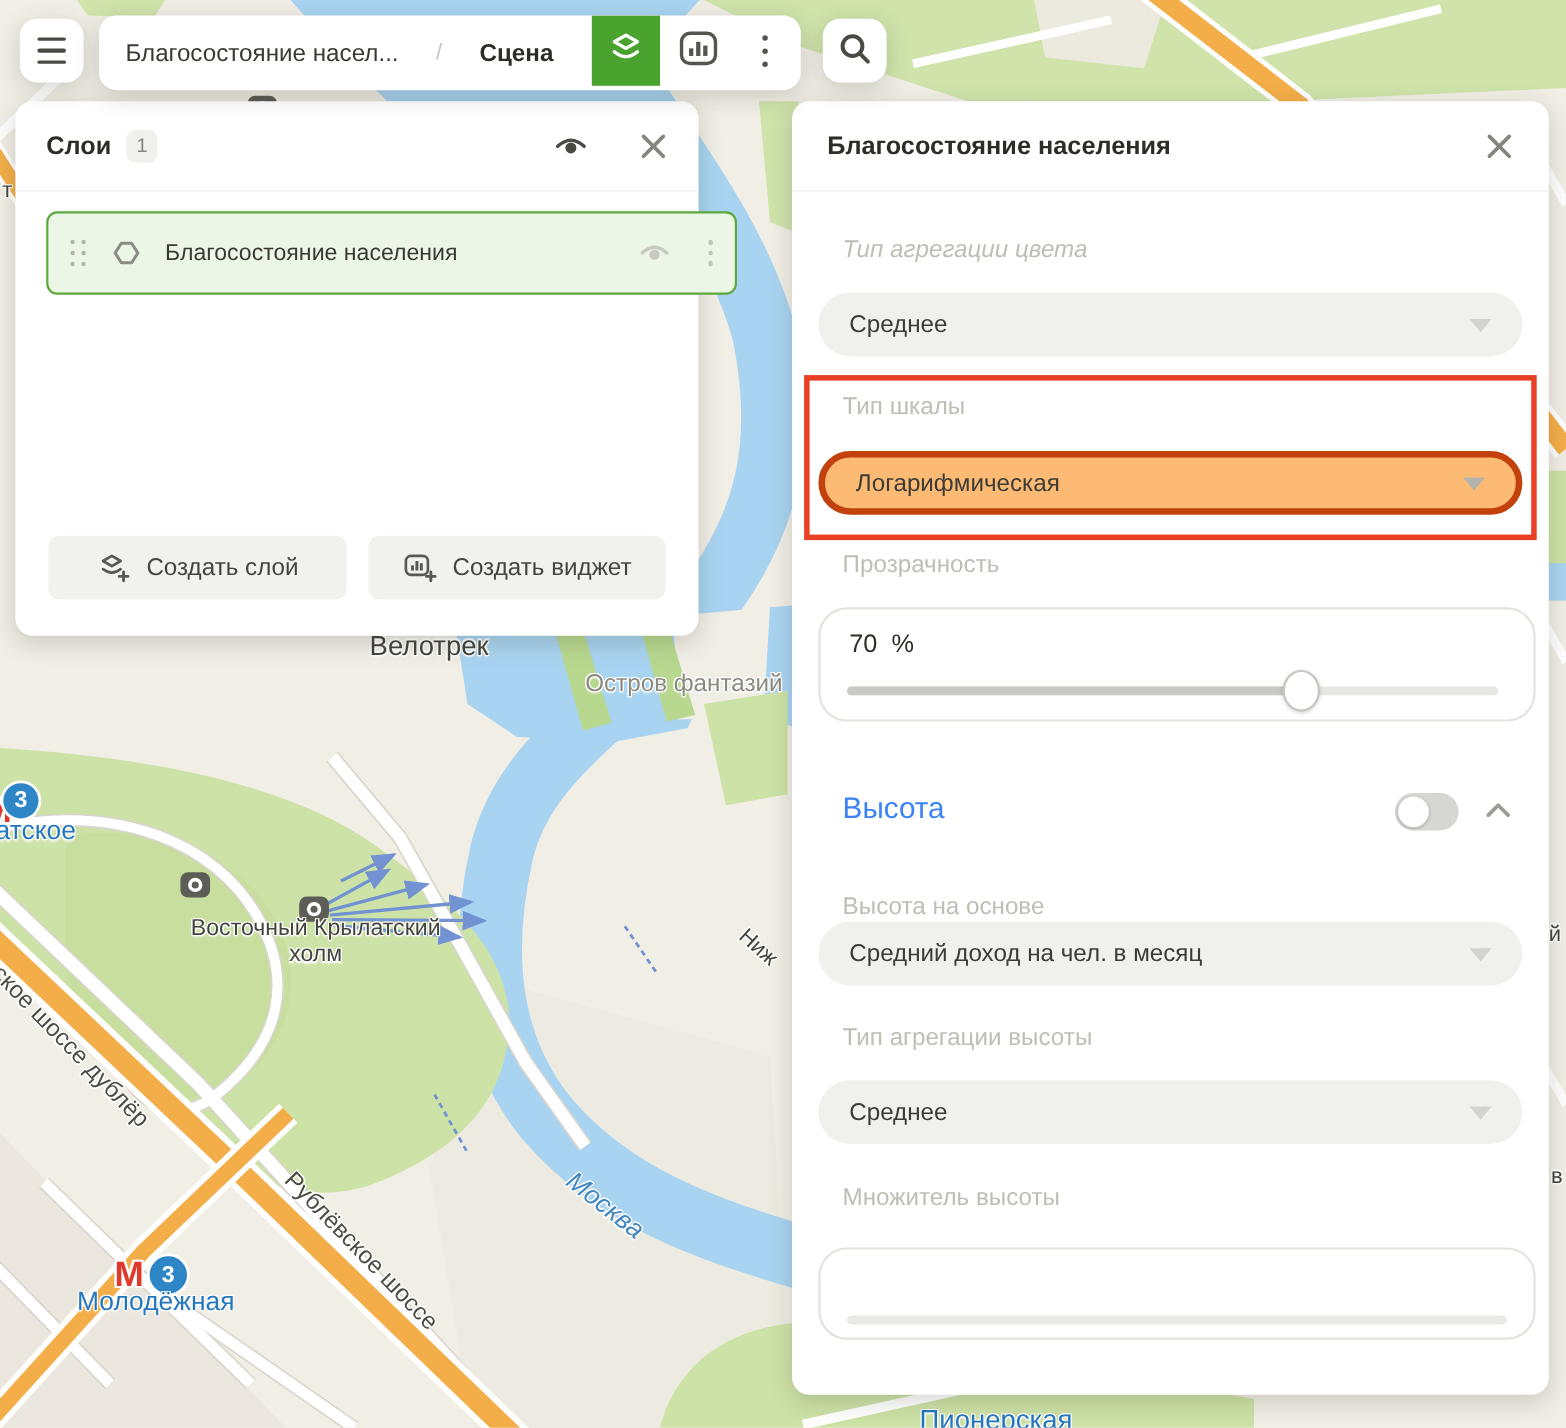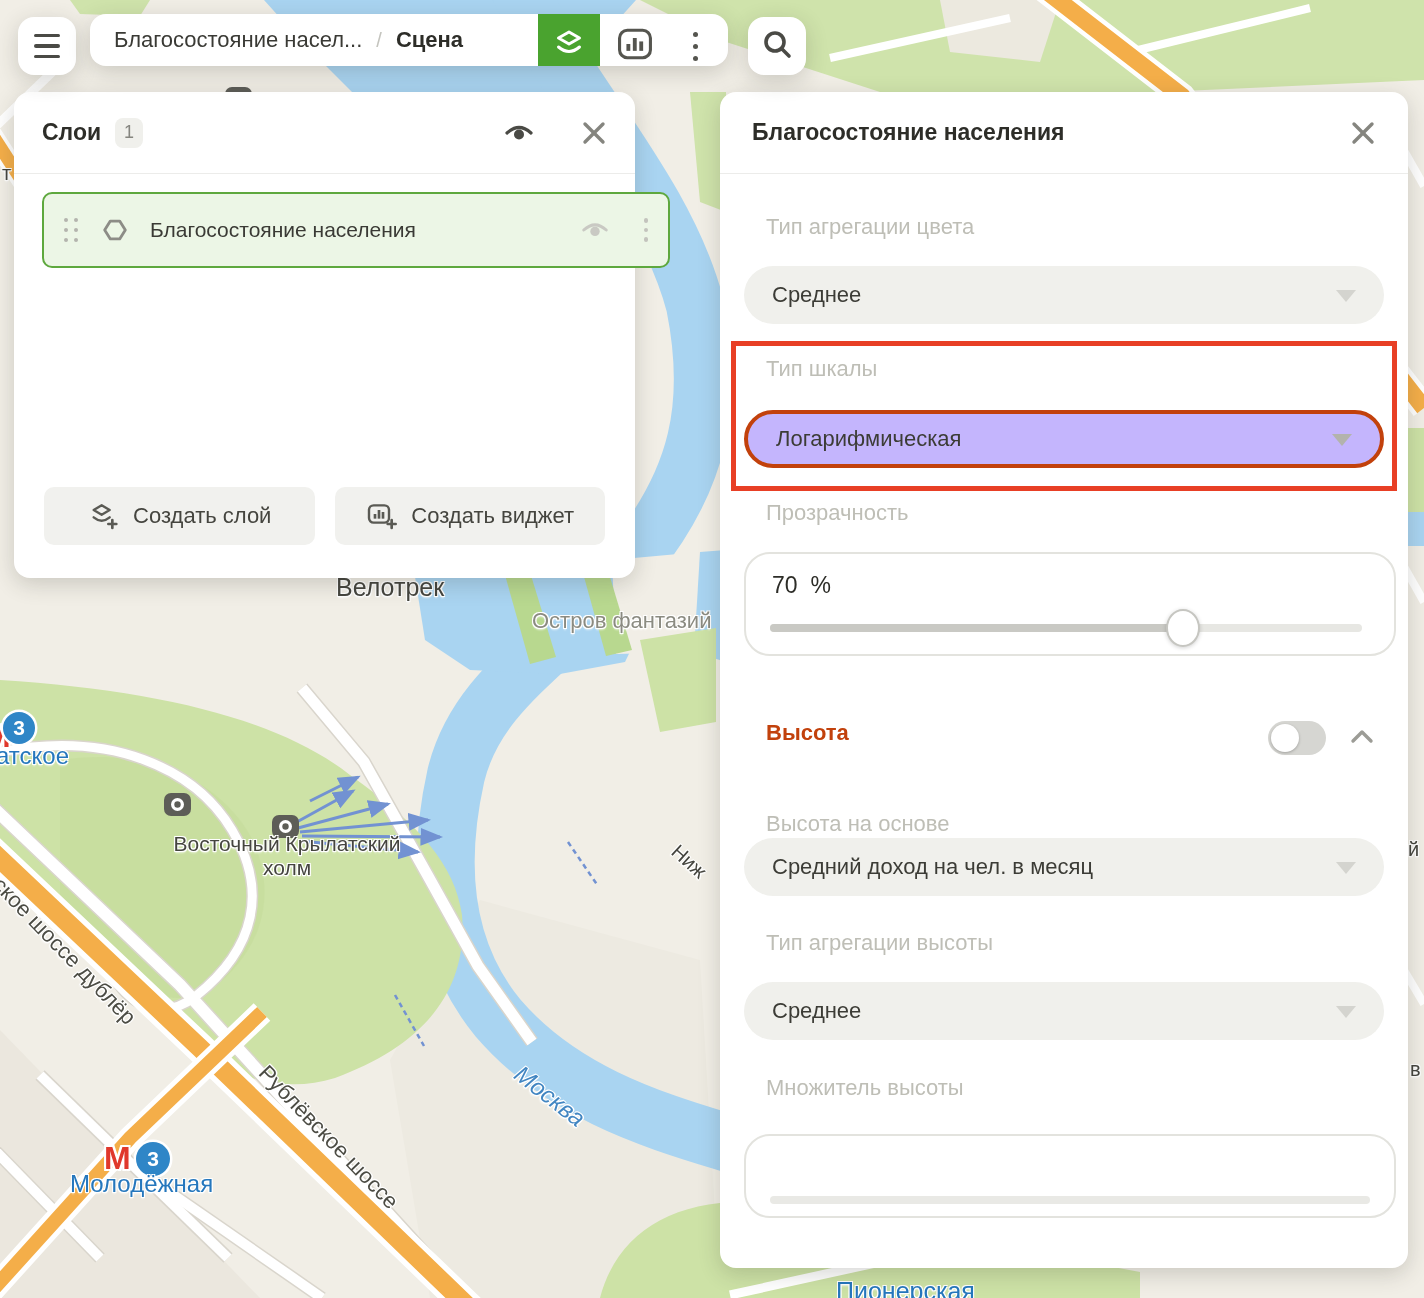--- a/index.html
+++ b/index.html
@@ -20,21 +20,21 @@
     align-items:center; justify-content:center; box-shadow:0 0 0 2.5px #fff; }
 
   
   .card { position:absolute; background:#fff; border-radius:16px;
     box-shadow:0 6px 22px rgba(50,50,40,.20); }
 
   
   #btn-menu { left:18px; top:17px; width:58px; height:58px; z-index:6;
     display:flex; align-items:center; justify-content:center; flex-direction:column; gap:7px; cursor:pointer; }
   #btn-menu i { display:block; width:26px; height:3.5px; border-radius:2px; background:#4a4a45; }
-  #bc-bar { left:90px; top:14px; width:638px; height:52px; z-index:6; display:flex; align-items:center; overflow:hidden; }
+  #bc-bar { left:90px; top:14px; width:638px; height:68px; z-index:6; display:flex; align-items:center; overflow:hidden;gap:20px; }
   #bc-bar .crumb { font-size:22px; color:#3a3a35; margin-left:24px; }
   #bc-bar .sep { font-size:20px; color:#c4c4be; margin:0 14px; }
   #bc-bar .scene { font-size:22px; font-weight:bold; color:#2d2d28; }
   #btn-layers-mode { position:absolute; left:448px; top:0; width:62px; height:64px;
     background:#4aa32f; display:flex; align-items:center; justify-content:center; cursor:pointer; }
   #btn-widgets-mode { position:absolute; left:514px; top:0; width:62px; height:64px;
     display:flex; align-items:center; justify-content:center; cursor:pointer; }
   #btn-more { position:absolute; left:580px; top:0; width:50px; height:64px;
     display:flex; align-items:center; justify-content:center; flex-direction:column; gap:7px; cursor:pointer; }
   #btn-more i { width:5px; height:5px; border-radius:50%; background:#55554f; }
@@ -60,35 +60,35 @@
   .gray-btn { flex:1; height:58px; background:#f1f1ee; border-radius:10px; border:none;
     display:flex; align-items:center; justify-content:center; gap:14px;
     font-family:"Liberation Sans",sans-serif; font-size:22px; color:#45453f; cursor:pointer; }
 
   
   #settings-panel { left:720px; top:92px; width:688px; height:1176px; z-index:5; }
   .field-label { position:absolute; left:46px; font-size:22px; color:#bebeb6; }
   .dropdown { position:absolute; left:24px; width:640px; height:58px; border-radius:29px;
     display:flex; align-items:center; padding:0 28px; font-size:22px; color:#3c3c36; }
   .dropdown.disabled { background:#f0f0ec; }
-  .dropdown.enabled { background:#c4b5fd; border:4px solid #c2410c; cursor:pointer; }
+  .dropdown.enabled { background:#fdba74; border:6px solid #c2410c; cursor:pointer; }
   .tri { position:absolute; right:28px; top:50%; margin-top:-5px; width:0; height:0;
     border-left:10px solid transparent; border-right:10px solid transparent; }
   .tri.light { border-top:12px solid #d4d4cf; }
   .tri.dark  { border-top:12px solid #b3b3ad; }
   .box-field { position:absolute; left:24px; width:652px; background:#fff;
     border:2px solid #e3e3de; border-radius:26px; }
   #opacity-box { top:460px; height:104px; }
   .opacity-value { position:absolute; left:26px; top:18px; font-size:23px; color:#2d2d28; }
   .slider-track { position:absolute; left:24px; top:70px; width:592px; height:8px; border-radius:4px; background:#e7e7e3; cursor:pointer; }
   .slider-fill { position:absolute; left:0; top:0; height:8px; border-radius:4px; background:#c9c9c4; }
   .slider-thumb { position:absolute; top:53px; width:36px; height:42px; }
   .slider-thumb i { position:absolute; left:0; top:2px; width:34px; height:38px; display:block;
     background:#fff; border:2.5px solid #c6c6c1; border-radius:50%; box-shadow:0 1px 4px rgba(0,0,0,.18); cursor:pointer; }
-  .section-title { position:absolute; left:46px; font-size:22px; font-weight:bold; color:#c2410c; }
+  .section-title { position:absolute; left:46px; font-size:27px; font-weight:normal; color:#3b82f6; }
   .toggle { position:absolute; left:548px; width:58px; height:34px; border-radius:17px; background:#d6d6d2; cursor:pointer; }
   .toggle .knob { position:absolute; left:3px; top:3px; width:28px; height:28px; border-radius:50%;
     background:#fff; box-shadow:0 1px 3px rgba(0,0,0,.25); }
   .chevron { position:absolute; left:630px; cursor:pointer; }
   #mult-box { top:1042px; height:84px; }
   #mult-box input { position:absolute; left:26px; top:14px; width:560px; border:none; outline:none;
     font-family:"Liberation Sans",sans-serif; font-size:24px; color:#3c3c36; background:transparent; }
   #mult-box input::placeholder { color:#c6c6be; }
   #mult-box .flat-bar { position:absolute; left:24px; right:24px; bottom:12px; height:8px; border-radius:4px; background:#e9e9e5; }
 
@@ -345,21 +345,21 @@
       <span class="panel-title">Благосостояние населения</span>
       <span class="hd-spacer"></span>
       <span class="hd-icon">
         <svg width="26" height="26" viewBox="0 0 26 26">
           <line x1="4" y1="4" x2="22" y2="22" stroke="#85857f" stroke-width="3.4" stroke-linecap="round"></line>
           <line x1="22" y1="4" x2="4" y2="22" stroke="#85857f" stroke-width="3.4" stroke-linecap="round"></line>
         </svg>
       </span>
     </div>
 
-    <div class="field-label" style="top:122px;">Тип агрегации цвета</div>
+    <div class="field-label" style="top:122px;font-style:italic;">Тип агрегации цвета</div>
     <div class="dropdown disabled" style="top:174px;">
       <span>Среднее</span>
       <span class="tri light"></span>
     </div>
 
     <div class="field-label" style="top:264px;">Тип шкалы</div>
     <div class="dropdown enabled" style="top:318px;">
       <span>Логарифмическая</span>
       <span class="tri dark"></span>
     </div>

